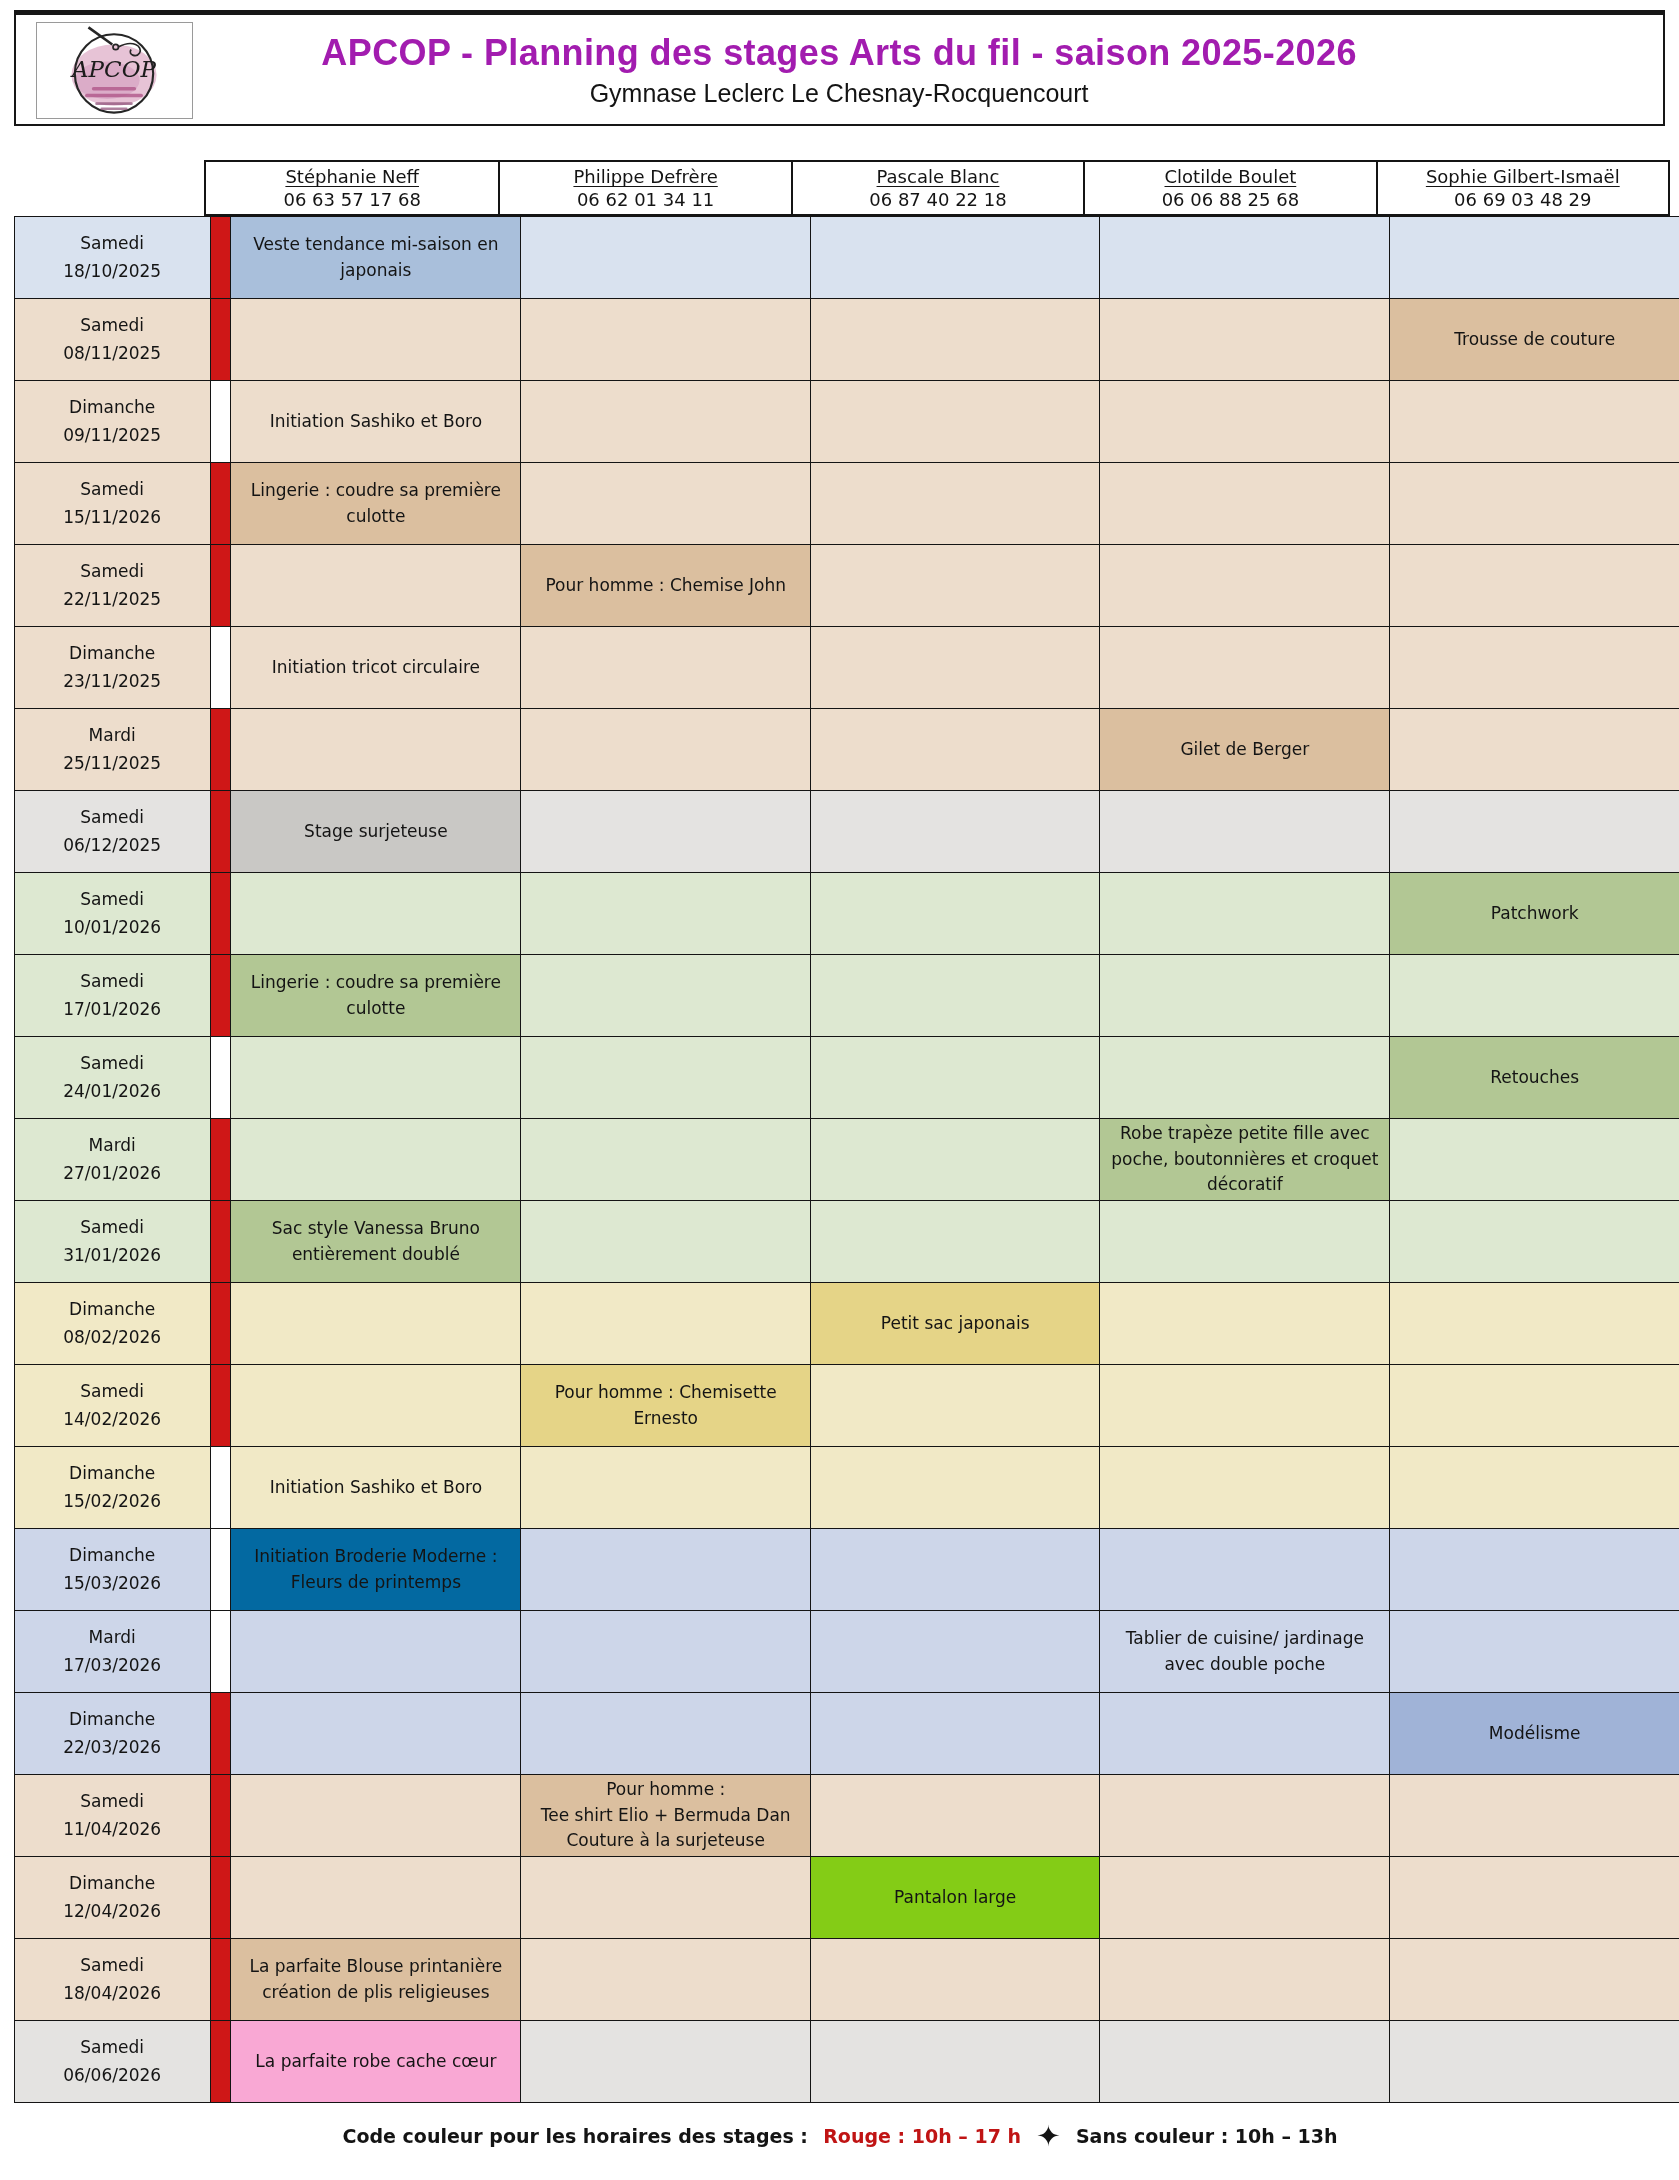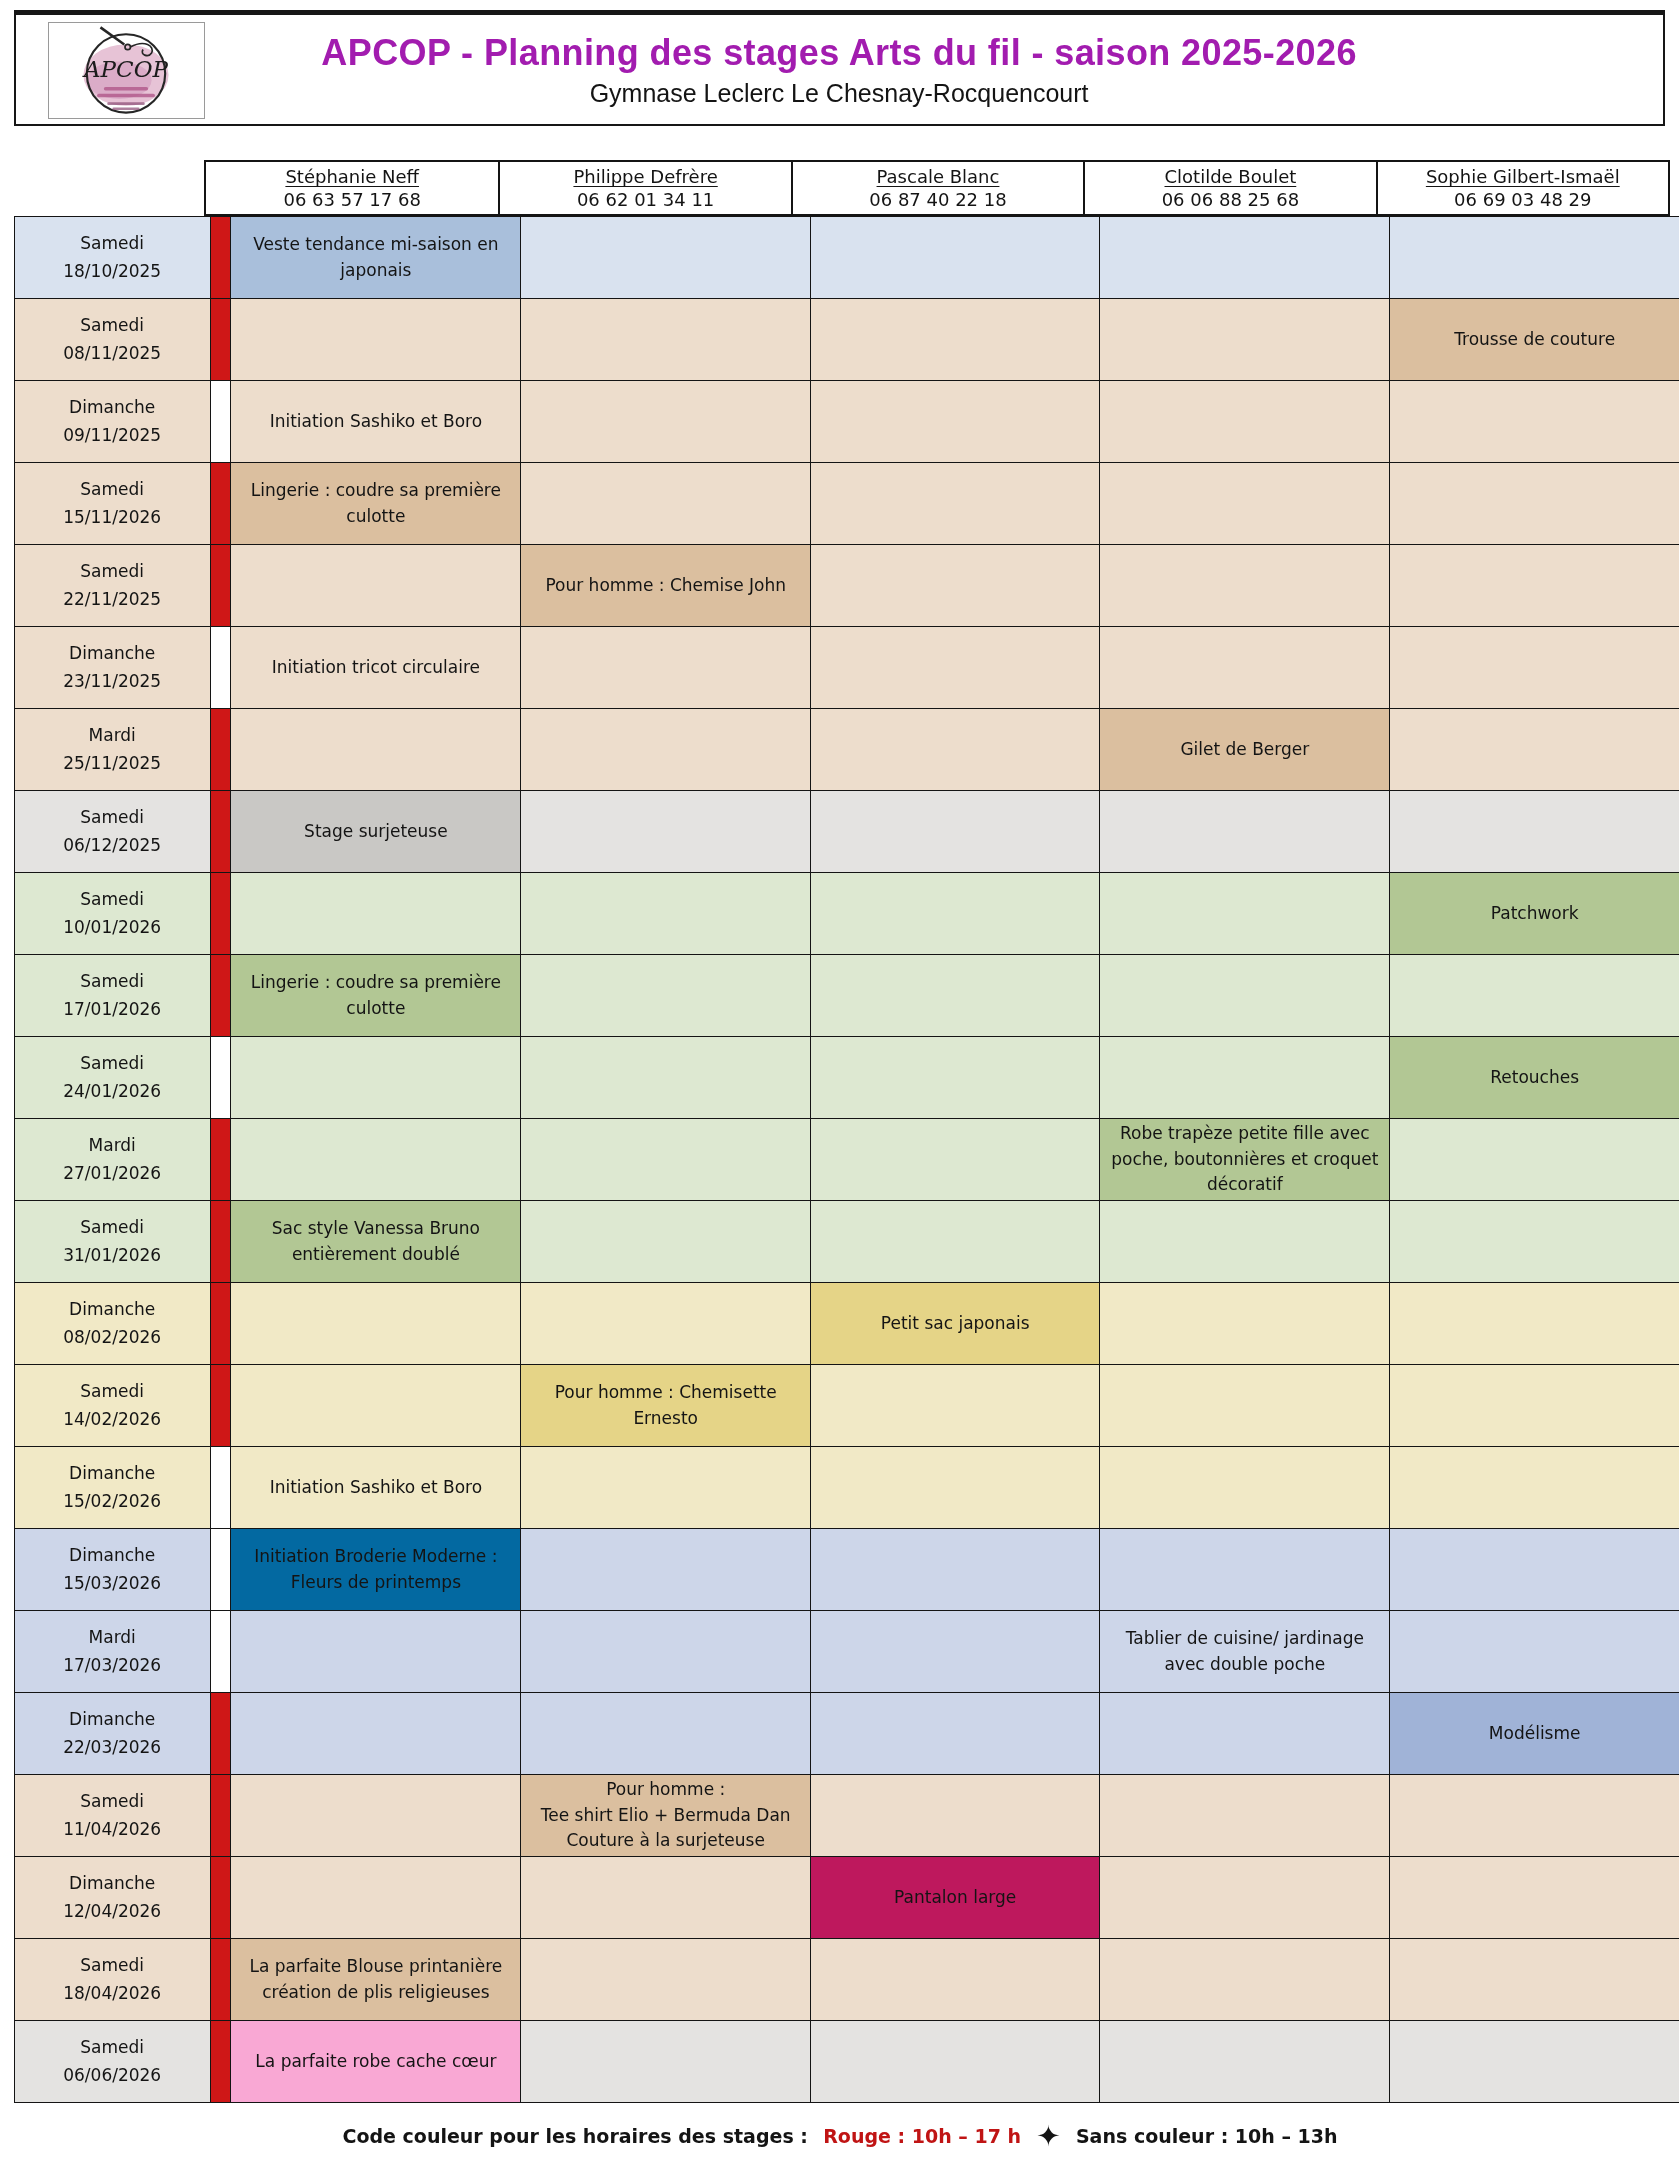--- a/index.html
+++ b/index.html
@@ -2,21 +2,21 @@
 <html style="font-size:13.6px"><head>
 <meta charset="utf-8">
 <style>
   html,body{margin:0;padding:0;background:#ffffff;}
   #page{position:relative;width:1680px;height:2181px;background:#ffffff;
         font-family:"DejaVu Sans",sans-serif;color:#141414;overflow:hidden;}
 
   
   #banner{position:absolute;left:13.6px;top:10.2px;width:1647px;height:109px;
           border:2.6px solid #161616;border-top-width:5.1px;background:#ffffff;}
-  #logo-box{position:absolute;left:32px;top:6.8px;width:155px;height:95px;
+  #logo-box{position:absolute;left:20px;top:6.8px;width:155px;height:95px;
             border:0.9px solid #9a9a9a;display:flex;align-items:center;justify-content:center;background:#fff;}
   #title-wrap{position:absolute;left:0;top:0;width:100%;height:100%;
               display:flex;flex-direction:column;align-items:center;justify-content:center;gap:5.1px;}
   #page-title{font-family:"Liberation Sans",sans-serif;font-weight:bold;
               font-size:36px;color:#a21caf;letter-spacing:0.4px;}
   #page-subtitle{font-family:"Liberation Sans",sans-serif;font-size:25px;color:#141414;}
 
   
   #instr-header{position:absolute;left:204px;top:160px;width:1466px;height:56px;
                 border:2.6px solid #141414;display:grid;grid-template-columns:repeat(5,1fr);
@@ -339,21 +339,21 @@
           <td class="empty-cell" style="background: rgb(237, 221, 204);"></td>
         </tr>
         <tr>
           <td class="date-cell" style="background: rgb(237, 221, 204);">
             <div>Dimanche</div>
             <div>12/04/2026</div>
           </td>
           <td class="stripe-cell" style="background: rgb(207, 23, 23);"></td>
           <td class="empty-cell" style="background: rgb(237, 221, 204);"></td>
           <td class="empty-cell" style="background: rgb(237, 221, 204);"></td>
-          <td class="stage-cell" style="background: #be185d;">Pantalon large</td>
+          <td class="stage-cell" style="background: #84cc16;">Pantalon large</td>
           <td class="empty-cell" style="background: rgb(237, 221, 204);"></td>
           <td class="empty-cell" style="background: rgb(237, 221, 204);"></td>
         </tr>
         <tr>
           <td class="date-cell" style="background: rgb(237, 221, 204);">
             <div>Samedi</div>
             <div>18/04/2026</div>
           </td>
           <td class="stripe-cell" style="background: rgb(207, 23, 23);"></td>
           <td class="stage-cell" style="background: rgb(219, 191, 159);">La parfaite Blouse printanière création de plis religieuses</td>

